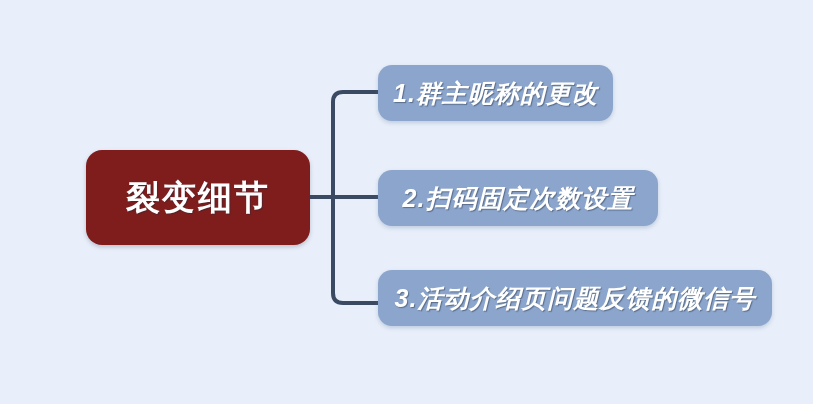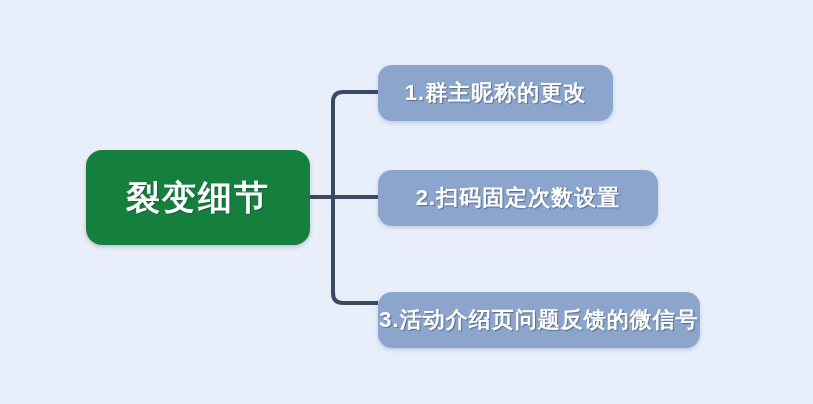--- a/index.html
+++ b/index.html
@@ -40,52 +40,53 @@
     color: #ffffff;
     font-weight: bold;
     letter-spacing: 0.5px;
     text-shadow: 1px 1px 1px rgba(30, 42, 60, 0.45);
   }
   .root-node {
     left: 86px;
     top: 150px;
     width: 224px;
     height: 95px;
-    background: #15803d;
+    background: #7f1d1d;
     border-radius: 16px;
     box-shadow: 0 2px 4px rgba(56, 74, 99, 0.28);
   }
   .root-node .node-label {
     font-size: 34px;
     letter-spacing: 2px;
   }
   .child-node {
     background: #8ba5cc;
     box-shadow: 0 2px 4px rgba(90, 118, 160, 0.30);
   }
   .child-node .node-label {
-    font-size: 22px;
+    font-size: 25px;
     letter-spacing: 1px;
+    font-style: italic;
   }
   .child-node-1 {
     left: 378px;
     top: 65px;
     width: 235px;
     height: 56px;
   }
   .child-node-2 {
     left: 378px;
     top: 170px;
     width: 280px;
     height: 56px;
   }
   .child-node-3 {
     left: 378px;
-    top: 292px;
-    width: 322px;
+    top: 270px;
+    width: 394px;
     height: 56px;
   }
 </style>
 </head>
 <body>
 
 <div id="mindmap-canvas">
 
   <svg class="connector-layer" viewBox="0 0 813 404" width="813" height="404" xmlns="http://www.w3.org/2000/svg">
 

